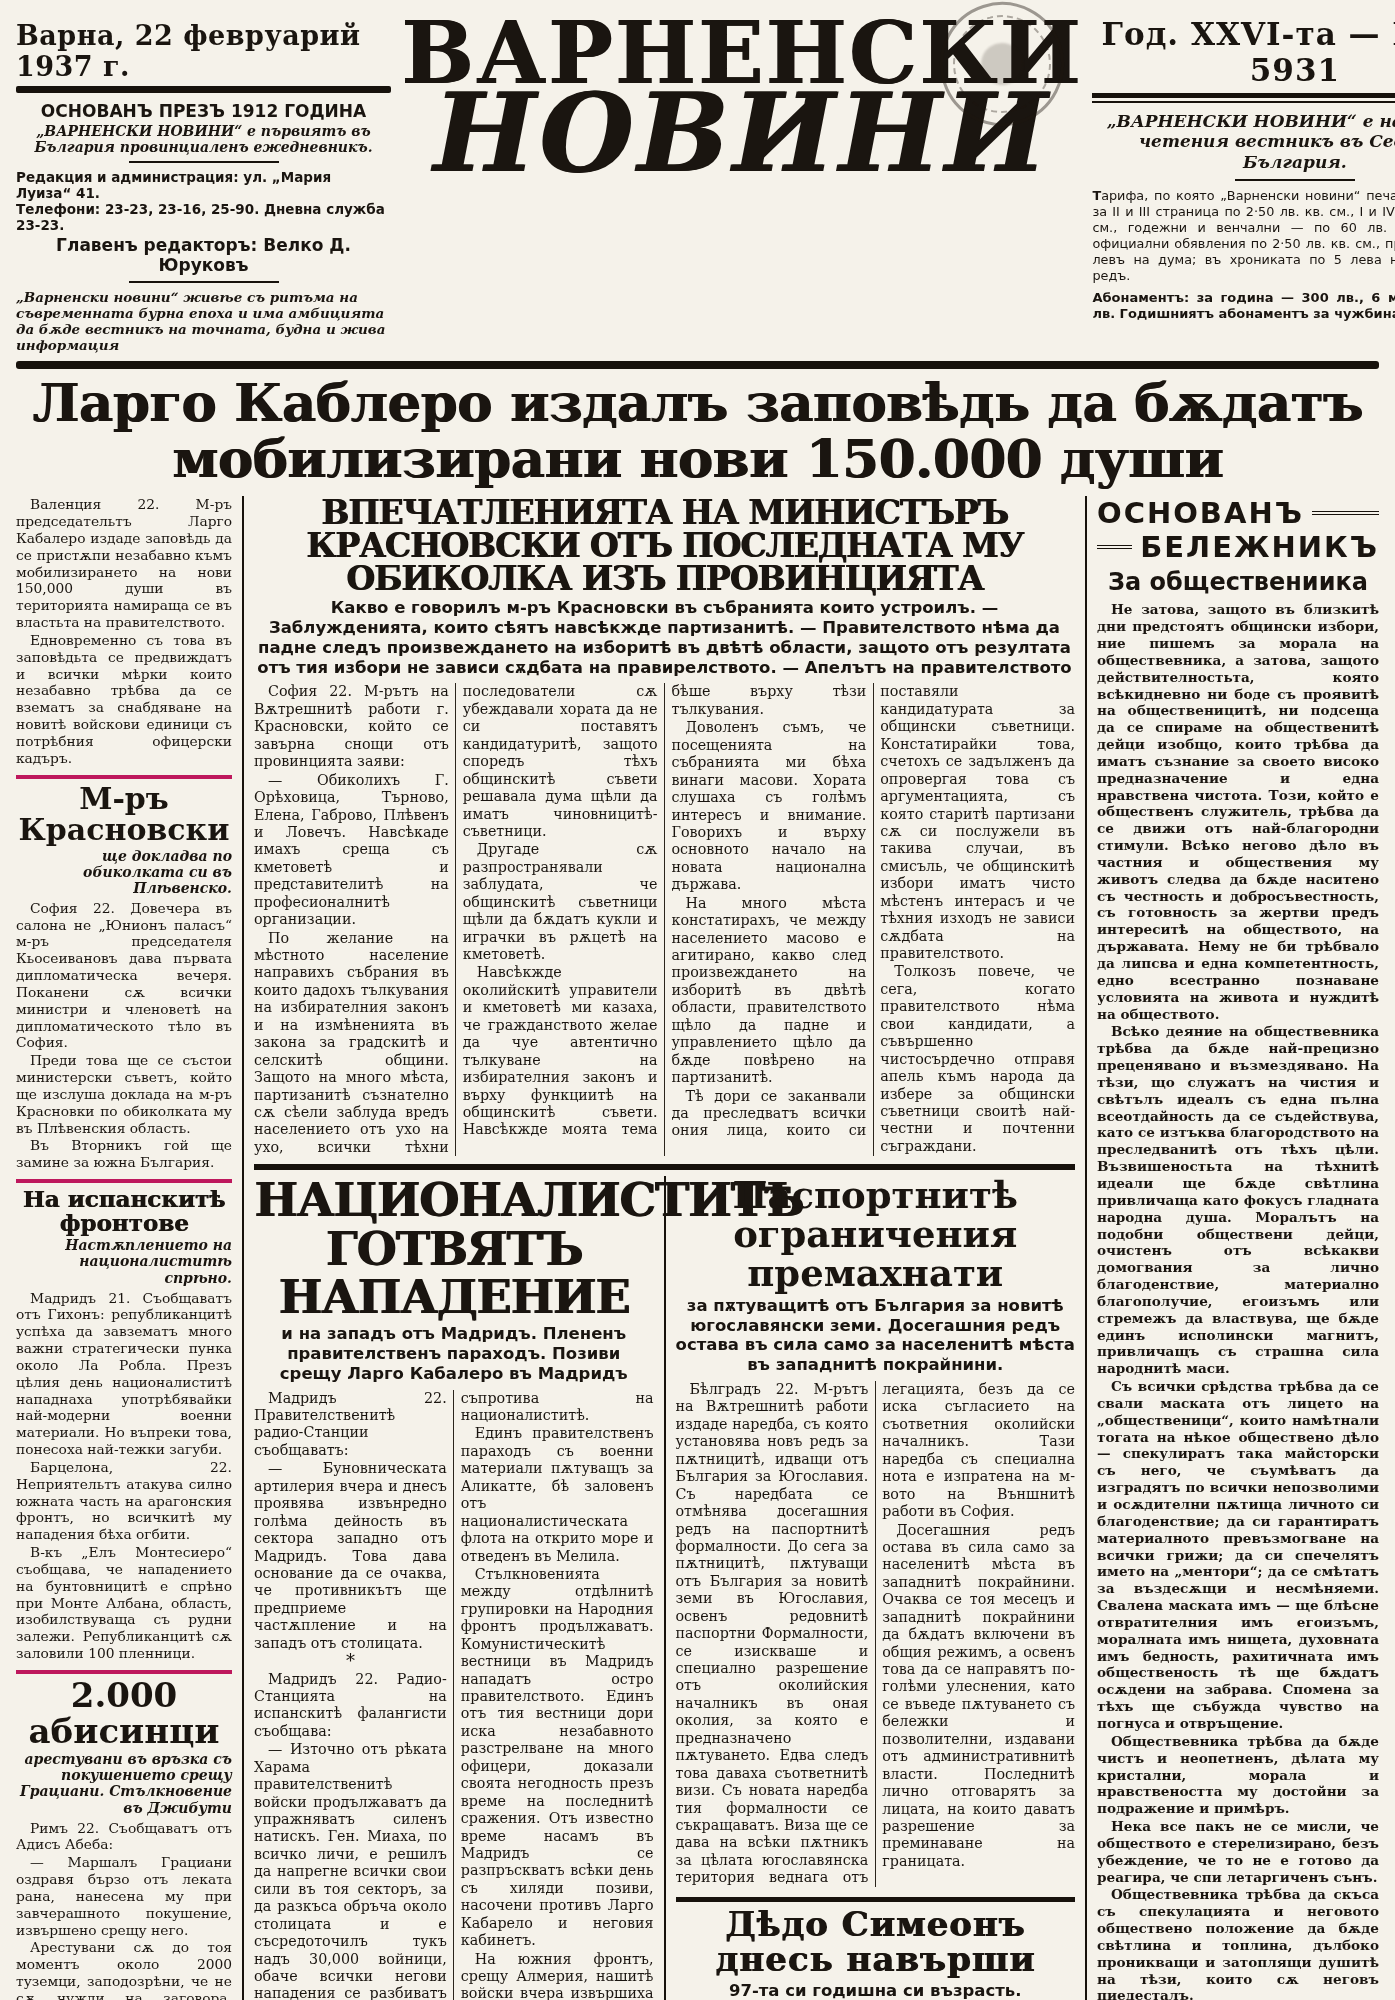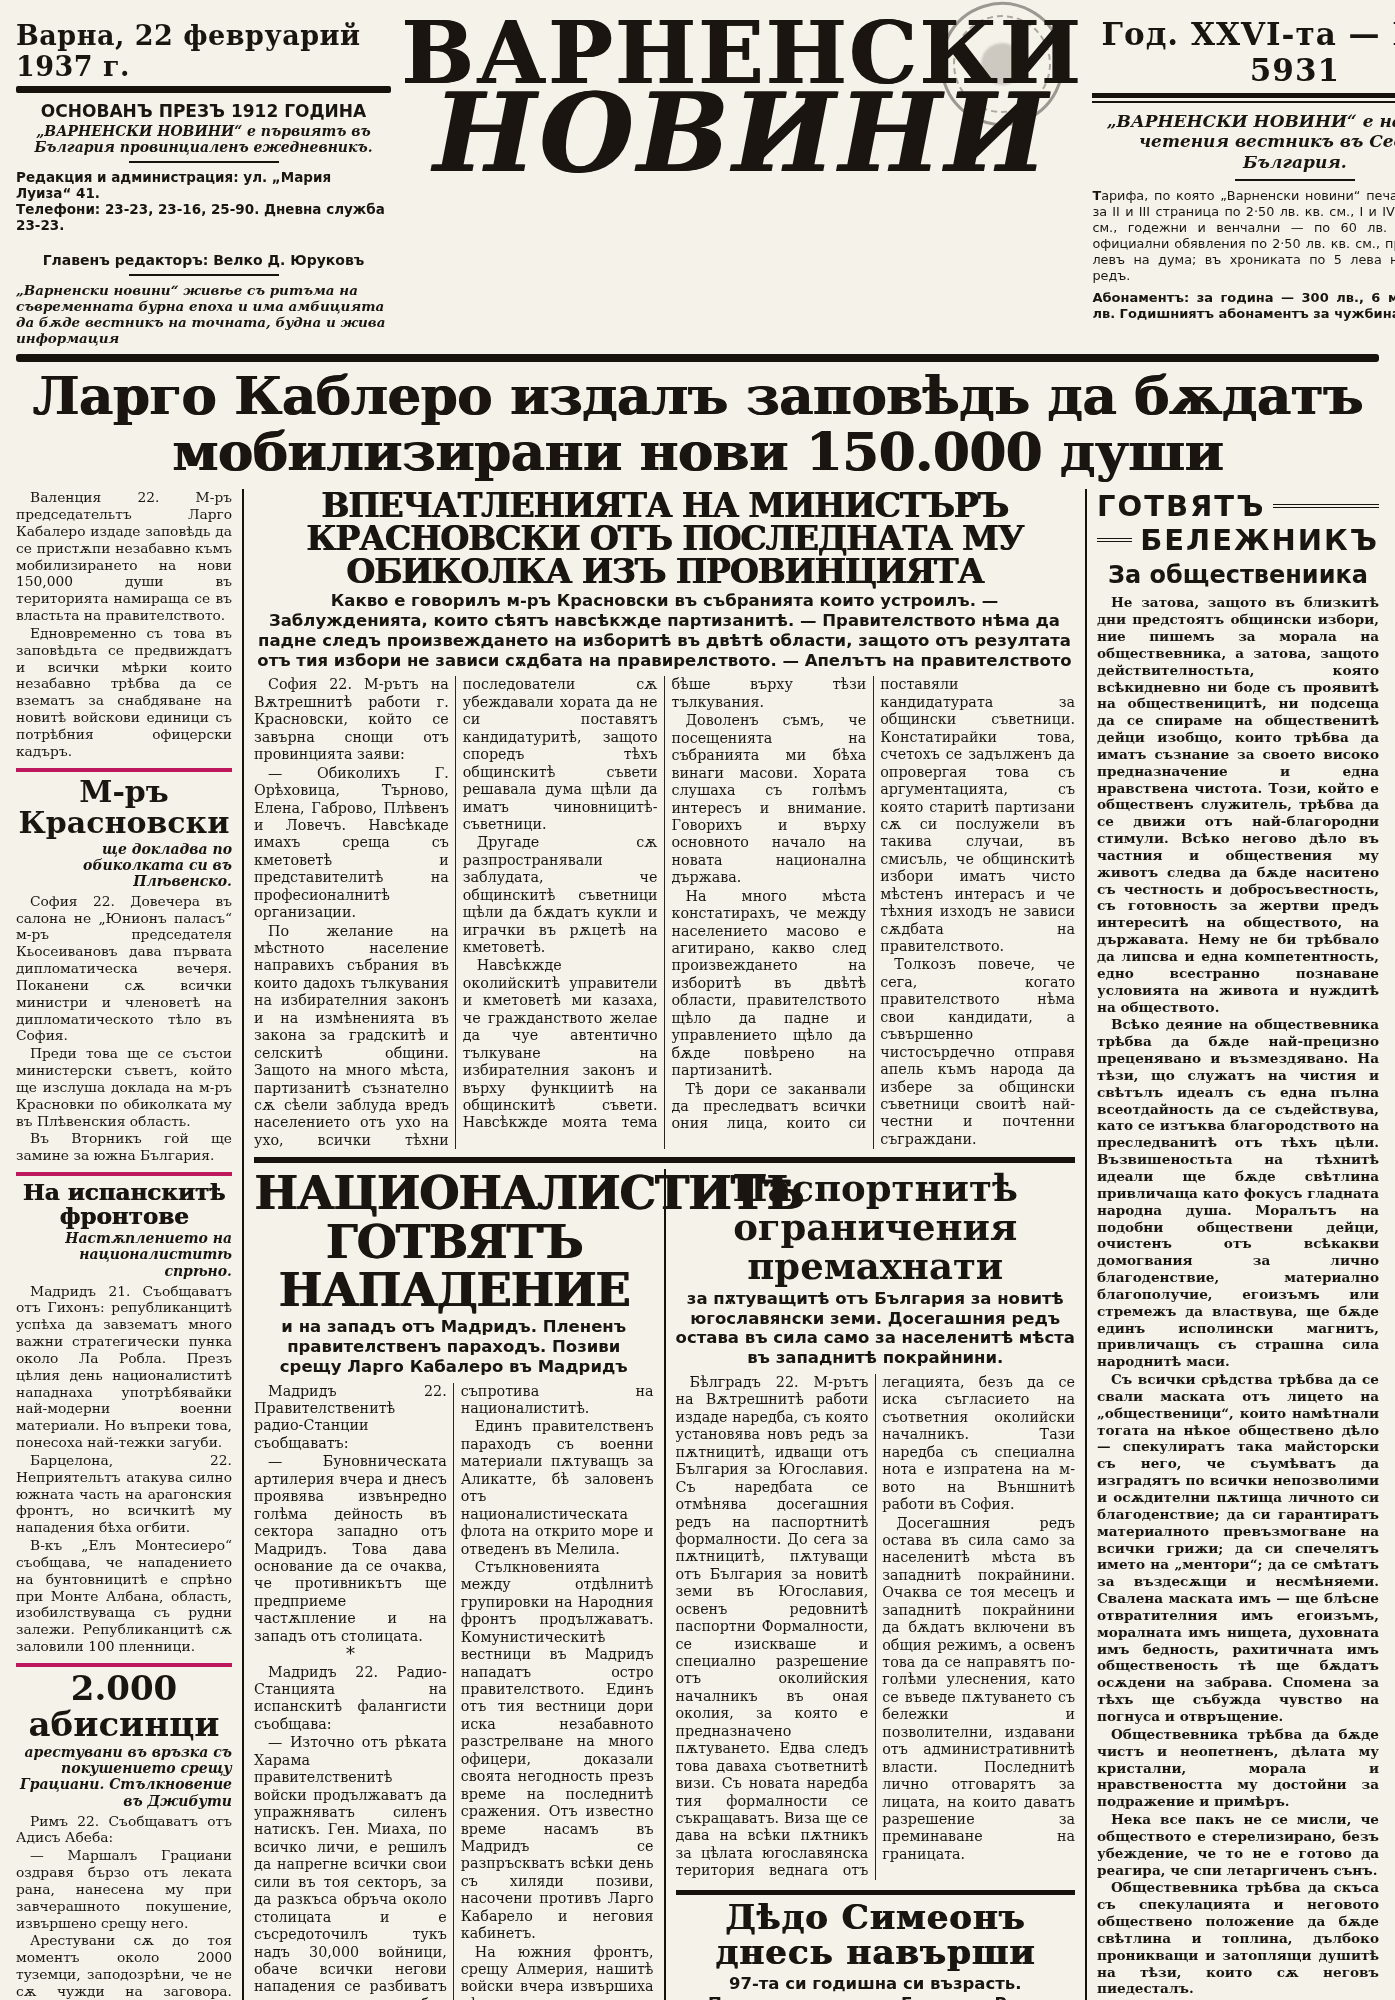--- a/index.html
+++ b/index.html
@@ -11,21 +11,21 @@
   p{margin:0 0 1px;text-indent:14px;text-align:justify;line-height:1.22;}
   
   .masthead{display:grid;grid-template-columns:375px 1fr 405px;gap:10px;align-items:start;}
   .mh-left{padding-top:14px;}
   .date-line{font-size:27px;font-weight:700;letter-spacing:.5px;}
   .rule-thick{height:7px;background:#17120c;margin:4px 0 8px;border-radius:2px;}
   .rule-thin{height:0;border-top:2px solid #17120c;width:150px;margin:6px auto;}
   .founded{font-weight:700;font-size:17px;text-align:center;font-family:"DejaVu Sans",sans-serif;}
   .founded-sub{font-style:italic;font-weight:700;font-size:14px;text-align:center;margin-top:2px;}
   .addr{font-size:13.5px;font-weight:700;font-family:"DejaVu Sans",sans-serif;text-align:left;}
-  .editor{font-size:14px;font-weight:700;text-align:center;font-family:"DejaVu Sans",sans-serif;margin-top:19px;}
+  .editor{font-size:17px;font-weight:700;text-align:center;font-family:"DejaVu Sans",sans-serif;margin-top:2px;}
   .motto{font-style:italic;font-weight:700;font-size:13.5px;margin-top:6px;}
   .mh-center{position:relative;text-align:center;line-height:.9;padding-top:8px;}
   .mh-line1{font-size:86px;font-weight:700;letter-spacing:2px;text-shadow:1px 0 currentColor;}
   .mh-line2{font-size:108px;font-weight:700;font-style:italic;letter-spacing:4px;text-shadow:1.5px 0 currentColor;margin-top:-6px;}
   .stamp{position:absolute;right:18px;top:-4px;width:118px;height:118px;border-radius:50%;
     border:3px solid rgba(30,22,14,.55);transform:rotate(-18deg);opacity:.75;}
   .stamp::before{content:"";position:absolute;inset:10px;border-radius:50%;border:2px dashed rgba(30,22,14,.45);}
   .stamp::after{content:"";position:absolute;inset:38px;border-radius:50%;background:rgba(30,22,14,.25);filter:blur(1px);}
   .mh-right{padding-top:10px;}
   .issue{font-size:31px;font-weight:700;text-align:center;letter-spacing:1px;}
@@ -209,21 +209,21 @@
 
           </article>
         </div>
       </div>
     </section>
 
     <aside class="right-rail">
       <section>
         <div class="nb-title">
           <div class="nb-row">
-            <span class="nb-word">ГОТВЯТЪ</span>
+            <span class="nb-word">ОСНОВАНЪ</span>
             <span class="nb-rule"></span>
           </div>
           <div class="nb-row">
             <span class="nb-rule"></span>
             <span class="nb-word">БЕЛЕЖНИКЪ</span>
           </div>
         </div>
         <div class="nb-sub">За обществениика</div>
         <div class="nb-body">
             <p>Не затова, защото въ близкитѣ дни предстоятъ общински избори, ние пишемъ за морала на обществевника, а затова, защото действителностьта, която всѣкидневно ни боде съ проявитѣ на общественицитѣ, ни подсеща да се спираме на общественитѣ дейци изобщо, които трѣбва да иматъ съзнание за своето високо предназначение и една нравствена чистота. Този, който е общественъ служитель, трѣбва да се движи отъ най-благородни стимули. Всѣко негово дѣло въ частния и обществения му животъ следва да бѫде наситено съ честность и добросъвестность, съ готовность за жертви предъ интереситѣ на обществото, на държавата. Нему не би трѣбвало да липсва и една компетентность, едно всестранно познаване условията на живота и нуждитѣ на обществото.</p>

